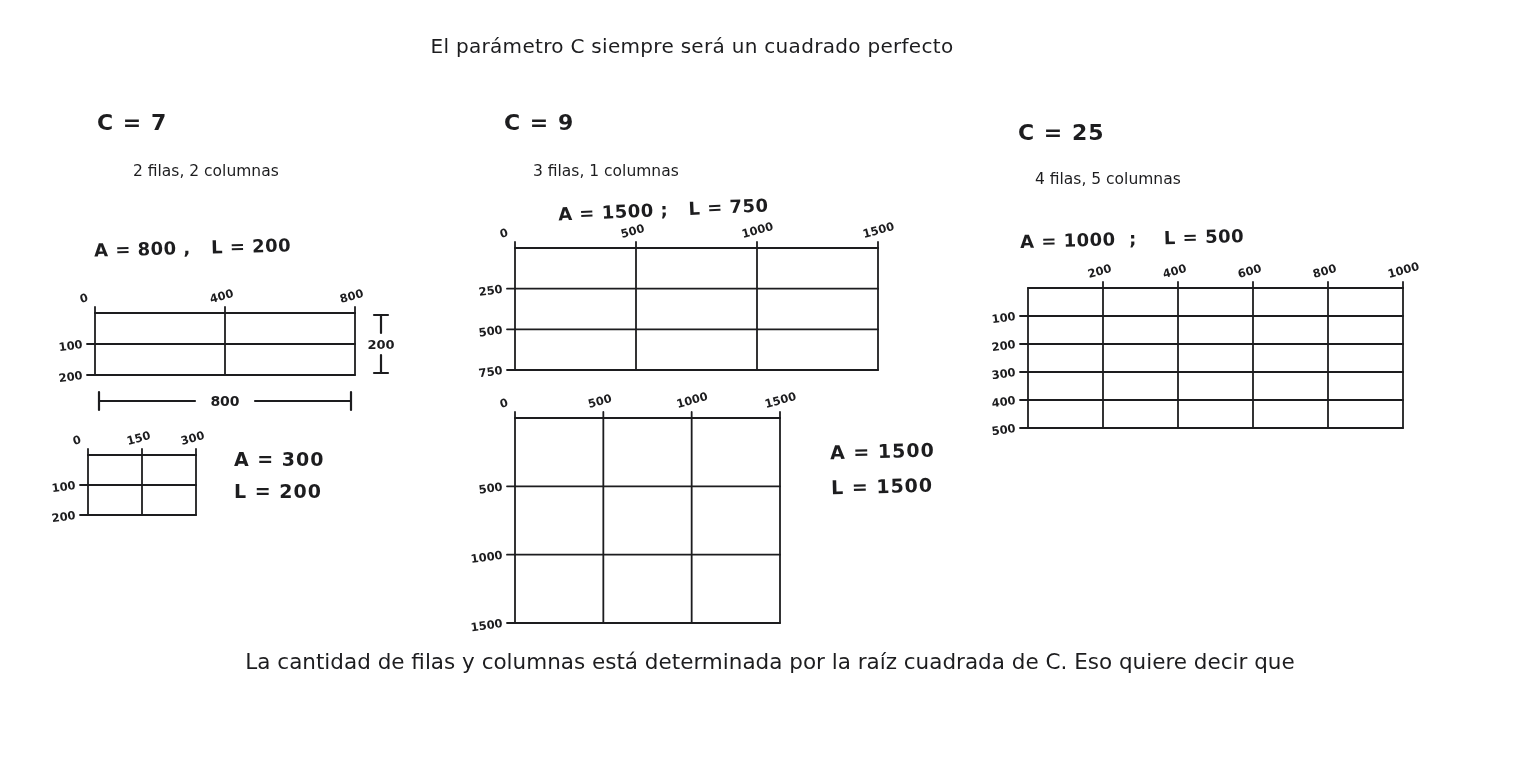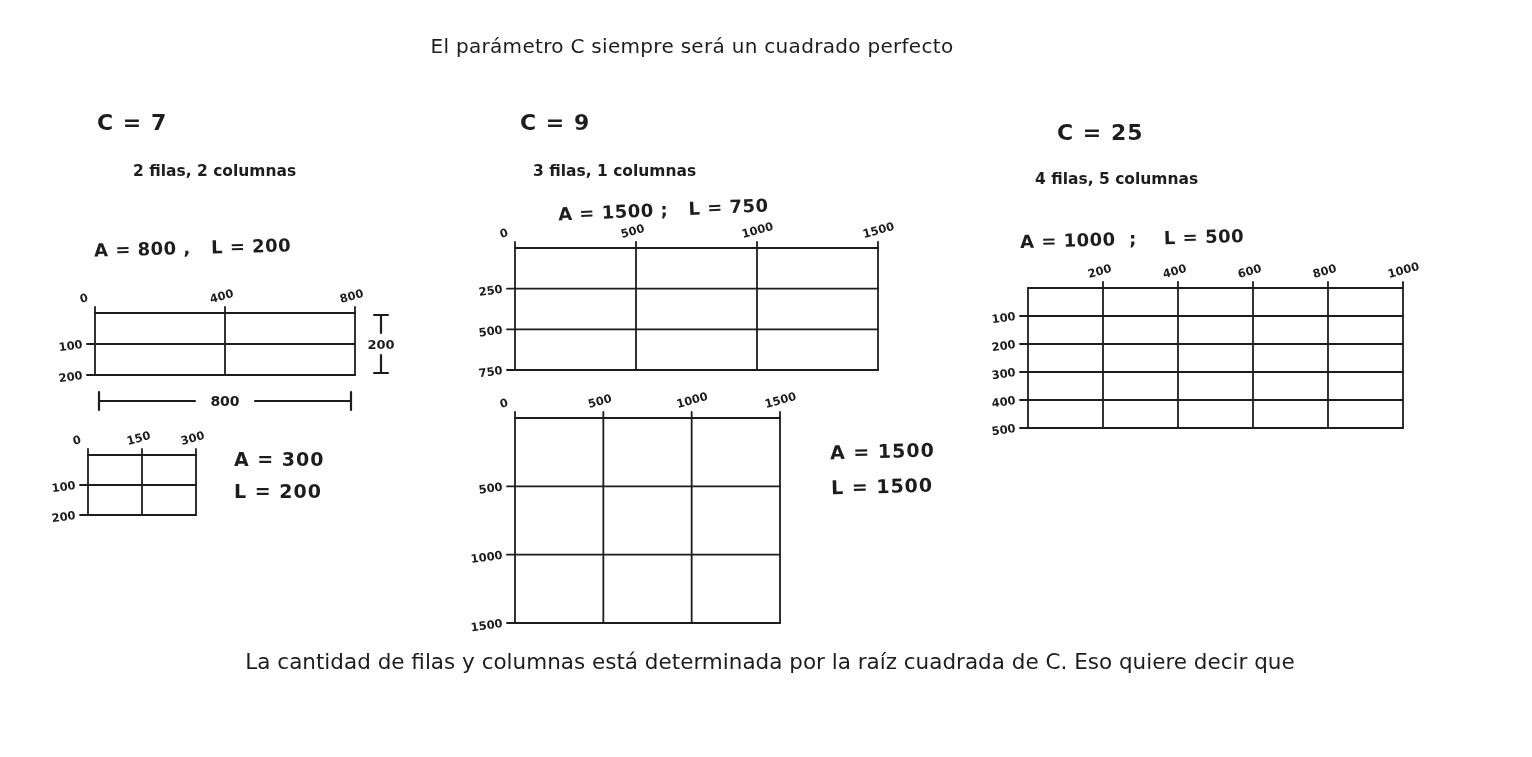--- a/index.html
+++ b/index.html
@@ -3,21 +3,21 @@
 <meta charset="utf-8">
 <style>
   html,body{margin:0;padding:0;background:#ffffff;}
   body{width:1532px;height:757px;overflow:hidden;
        font-family:"DejaVu Sans",sans-serif;color:#1d1d1f;}
   #canvas{position:relative;width:1396px;height:757px;background:#ffffff;}
   .abs{position:absolute;}
   .title{top:34px;left:0;width:1384px;text-align:center;font-size:20px;
          font-weight:500;letter-spacing:.3px;}
   .c-label{font-size:22px;font-weight:600;letter-spacing:1px;}
-  .note{font-size:15.5px;font-weight:700;}
+  .note{font-size:15.5px;font-weight:400;}
   .params{font-size:18px;font-weight:700;white-space:pre;letter-spacing:.5px;}
   .aside{font-size:19px;font-weight:700;letter-spacing:1px;}
   .tilt-s{transform:rotate(-2.5deg);}
   .tilt-xs{transform:rotate(-1.5deg);}
   .footer{top:645px;left:0;width:1460px;text-align:center;font-size:21.5px;
           line-height:33px;font-weight:500;padding-left:40px;}
   svg{display:block;overflow:visible;}
   svg text{font-family:"DejaVu Sans",sans-serif;}
 </style>
 </head>
@@ -72,21 +72,21 @@
       <line x1="163" y1="19" x2="163" y2="25" stroke="#1d1d1f" stroke-width="1.8" stroke-linecap="round"></line>
       <text x="149" y="15" text-anchor="start" font-size="11.5" font-weight="bold" fill="#1d1d1f" transform="rotate(-15 149 15)">300</text>
       <line x1="47" y1="55" x2="55" y2="55" stroke="#1d1d1f" stroke-width="1.8" stroke-linecap="round"></line>
       <text x="43" y="59" text-anchor="end" font-size="11.5" font-weight="bold" fill="#1d1d1f" transform="rotate(-8 43 59)">100</text>
       <line x1="47" y1="85" x2="55" y2="85" stroke="#1d1d1f" stroke-width="1.8" stroke-linecap="round"></line>
       <text x="43" y="89" text-anchor="end" font-size="11.5" font-weight="bold" fill="#1d1d1f" transform="rotate(-8 43 89)">200</text>
     </svg>
   <div class="abs aside" style="left:234px;top:448px;">A = 300</div>
   <div class="abs aside" style="left:234px;top:480px;">L = 200</div>
 
-  <div class="abs c-label" style="left:520px;top:110px;">C = 9</div>
+  <div class="abs c-label" style="left:504px;top:110px;">C = 9</div>
   <div class="abs note" style="left:533px;top:162px;">3 filas, 1 columnas</div>
   <div class="abs params tilt-s" style="left:558px;top:199px;">A = 1500 ;   L = 750</div>
   <svg class="abs" style="left:460px;top:223px;" width="435" height="162">
       <line x1="55" y1="25" x2="55" y2="147" stroke="#1d1d1f" stroke-width="1.8" stroke-linecap="round"></line>
       <line x1="176" y1="25" x2="176" y2="147" stroke="#1d1d1f" stroke-width="1.8" stroke-linecap="round"></line>
       <line x1="297" y1="25" x2="297" y2="147" stroke="#1d1d1f" stroke-width="1.8" stroke-linecap="round"></line>
       <line x1="418" y1="25" x2="418" y2="147" stroke="#1d1d1f" stroke-width="1.8" stroke-linecap="round"></line>
       <line x1="55" y1="25" x2="418" y2="25" stroke="#1d1d1f" stroke-width="1.8" stroke-linecap="round"></line>
       <line x1="55" y1="65.66666666666666" x2="418" y2="65.66666666666666" stroke="#1d1d1f" stroke-width="1.8" stroke-linecap="round"></line>
       <line x1="55" y1="106.33333333333333" x2="418" y2="106.33333333333333" stroke="#1d1d1f" stroke-width="1.8" stroke-linecap="round"></line>
@@ -126,21 +126,21 @@
       <line x1="47" y1="93.33333333333333" x2="55" y2="93.33333333333333" stroke="#1d1d1f" stroke-width="1.8" stroke-linecap="round"></line>
       <text x="43" y="97.33333333333333" text-anchor="end" font-size="11.5" font-weight="bold" fill="#1d1d1f" transform="rotate(-8 43 97.33333333333333)">500</text>
       <line x1="47" y1="161.66666666666666" x2="55" y2="161.66666666666666" stroke="#1d1d1f" stroke-width="1.8" stroke-linecap="round"></line>
       <text x="43" y="165.66666666666666" text-anchor="end" font-size="11.5" font-weight="bold" fill="#1d1d1f" transform="rotate(-8 43 165.66666666666666)">1000</text>
       <line x1="47" y1="230" x2="55" y2="230" stroke="#1d1d1f" stroke-width="1.8" stroke-linecap="round"></line>
       <text x="43" y="234" text-anchor="end" font-size="11.5" font-weight="bold" fill="#1d1d1f" transform="rotate(-8 43 234)">1500</text>
     </svg>
   <div class="abs aside tilt-xs" style="left:830px;top:440px;">A = 1500</div>
   <div class="abs aside tilt-xs" style="left:831px;top:475px;">L = 1500</div>
 
-  <div class="abs c-label" style="left:1018px;top:120px;margin-left:39px;">C = 25</div>
+  <div class="abs c-label" style="left:1018px;top:120px;">C = 25</div>
   <div class="abs note" style="left:1035px;top:170px;">4 filas, 5 columnas</div>
   <div class="abs params tilt-xs" style="left:1020px;top:228px;">A = 1000  ;    L = 500</div>
   <svg class="abs" style="left:973px;top:263px;" width="455" height="180">
       <line x1="55" y1="25" x2="55" y2="165" stroke="#1d1d1f" stroke-width="1.8" stroke-linecap="round"></line>
       <line x1="130" y1="25" x2="130" y2="165" stroke="#1d1d1f" stroke-width="1.8" stroke-linecap="round"></line>
       <line x1="205" y1="25" x2="205" y2="165" stroke="#1d1d1f" stroke-width="1.8" stroke-linecap="round"></line>
       <line x1="280" y1="25" x2="280" y2="165" stroke="#1d1d1f" stroke-width="1.8" stroke-linecap="round"></line>
       <line x1="355" y1="25" x2="355" y2="165" stroke="#1d1d1f" stroke-width="1.8" stroke-linecap="round"></line>
       <line x1="430" y1="25" x2="430" y2="165" stroke="#1d1d1f" stroke-width="1.8" stroke-linecap="round"></line>
       <line x1="55" y1="25" x2="430" y2="25" stroke="#1d1d1f" stroke-width="1.8" stroke-linecap="round"></line>

